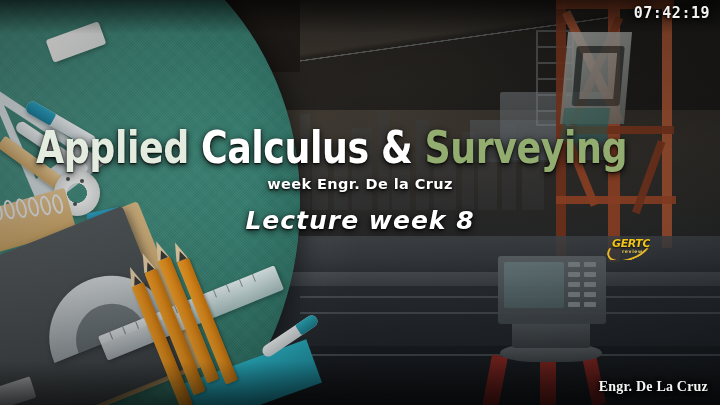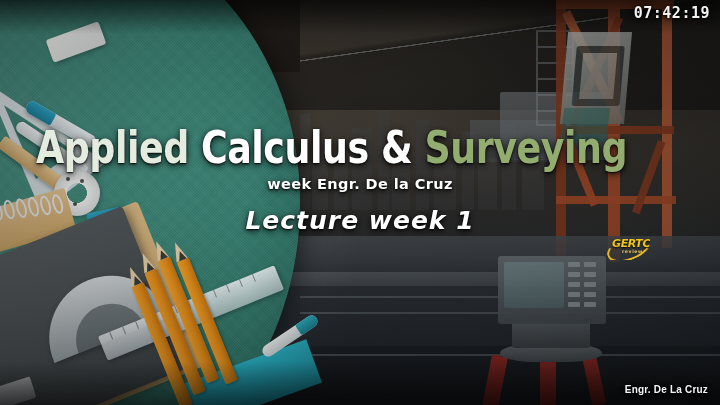--- a/index.html
+++ b/index.html
@@ -358,22 +358,22 @@
     text-shadow:0 1px 2px rgba(0,0,0,.9);
   }
   .gertc-sub{
     position:absolute;left:16px;top:15px;
     font-family:"DejaVu Sans","Liberation Sans",sans-serif;
     font-size:4.6px;font-weight:bold;color:#e8c352;letter-spacing:.6px;
   }
 
   .presenter{
     position:absolute;right:12px;bottom:10px;
-    font-family:Liberation Sans, sans-serif;
-    font-size:10px;font-weight:bold;letter-spacing:.2px;
+    font-family:Liberation Serif, serif;
+    font-size:14px;font-weight:bold;letter-spacing:.2px;
     color:#f5f5f5;
     text-shadow:0 1px 4px rgba(0,0,0,.95), 0 0 5px rgba(0,0,0,.8);
   }
 </style>
 </head>
 <body>
 
 <div id="stage">
 
   <div class="bg">
@@ -516,21 +516,21 @@
   <div class="botbar-shade"></div>
 
   <div class="timestamp">07:42:19</div>
 
   <div class="title-block">
     <div class="main-title"><span class="t-applied">Applied </span><span class="t-calculus">Calculus </span><span class="t-amp">&amp; </span><span class="t-surveying">Surveying</span></div>
   </div>
 
   <div class="subtitle">week Engr. De la Cruz</div>
 
-  <div class="lecture">Lecture week 1</div>
+  <div class="lecture">Lecture week 8</div>
 
 
   <div class="gertc-logo">
     <div class="gertc-swoosh"></div>
     <div class="gertc-text">GERTC</div>
     <div class="gertc-sub">review</div>
   </div>
 
   <div class="presenter">Engr. De La Cruz</div>
 

